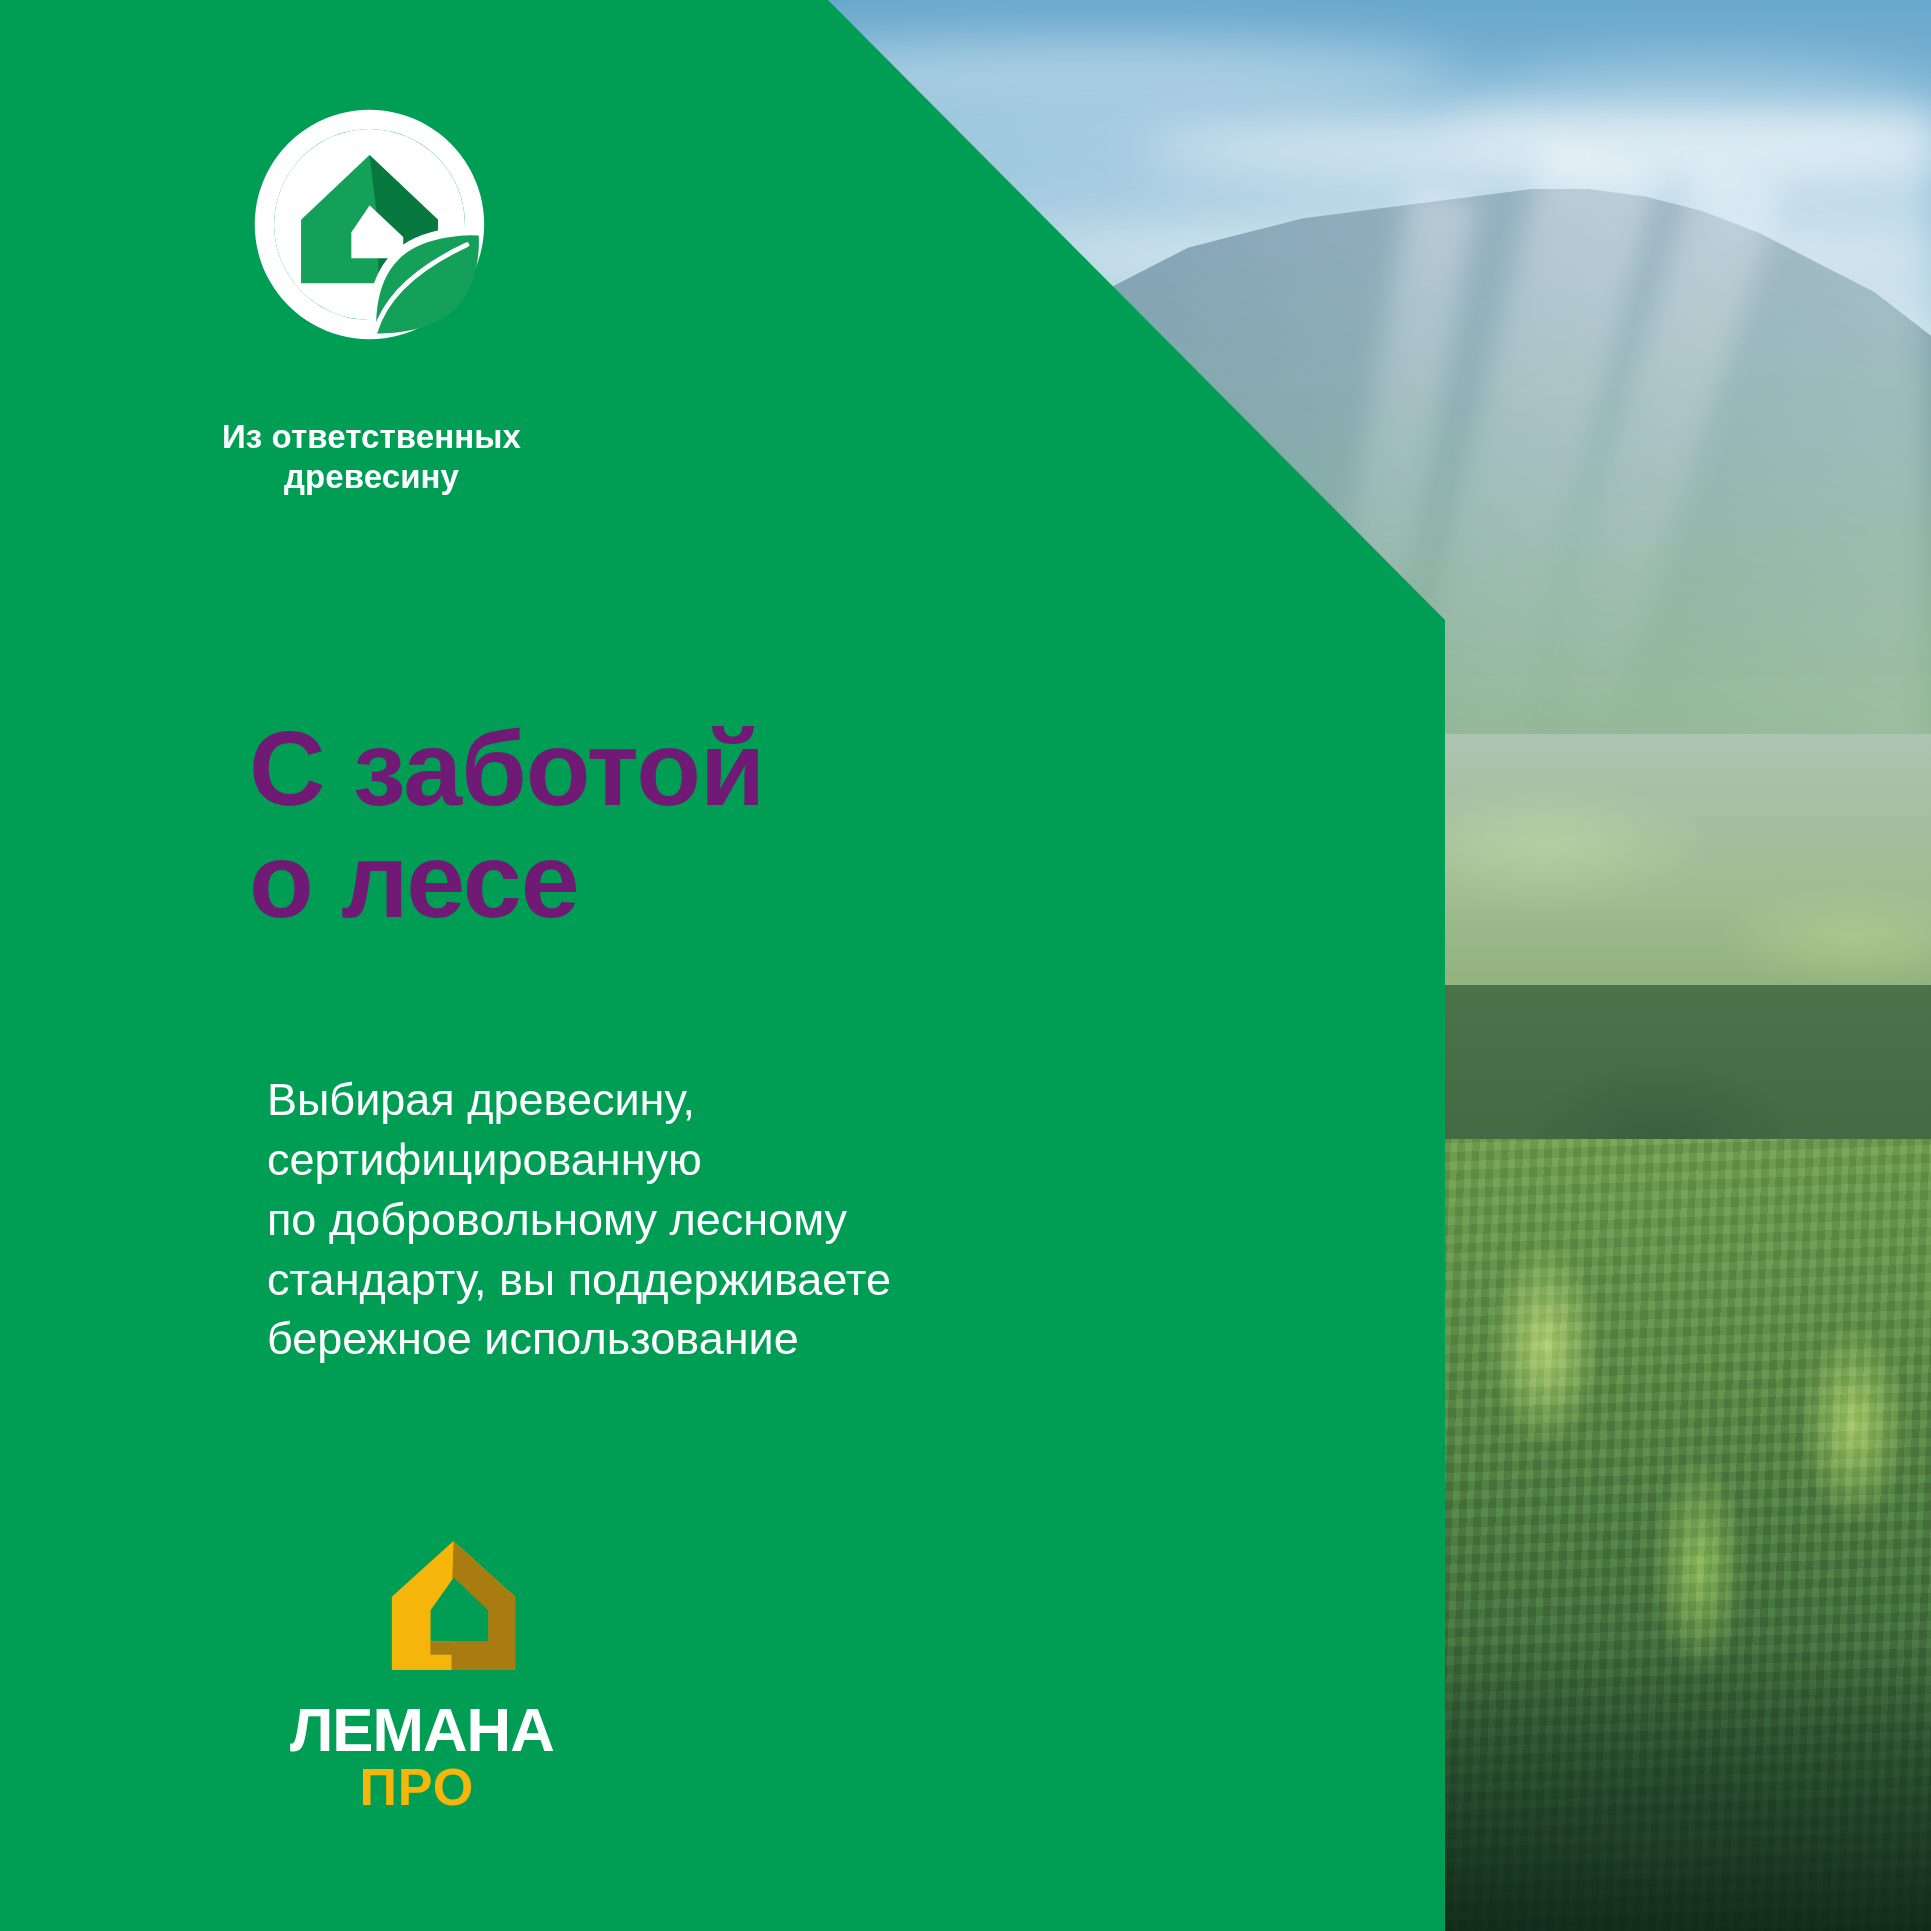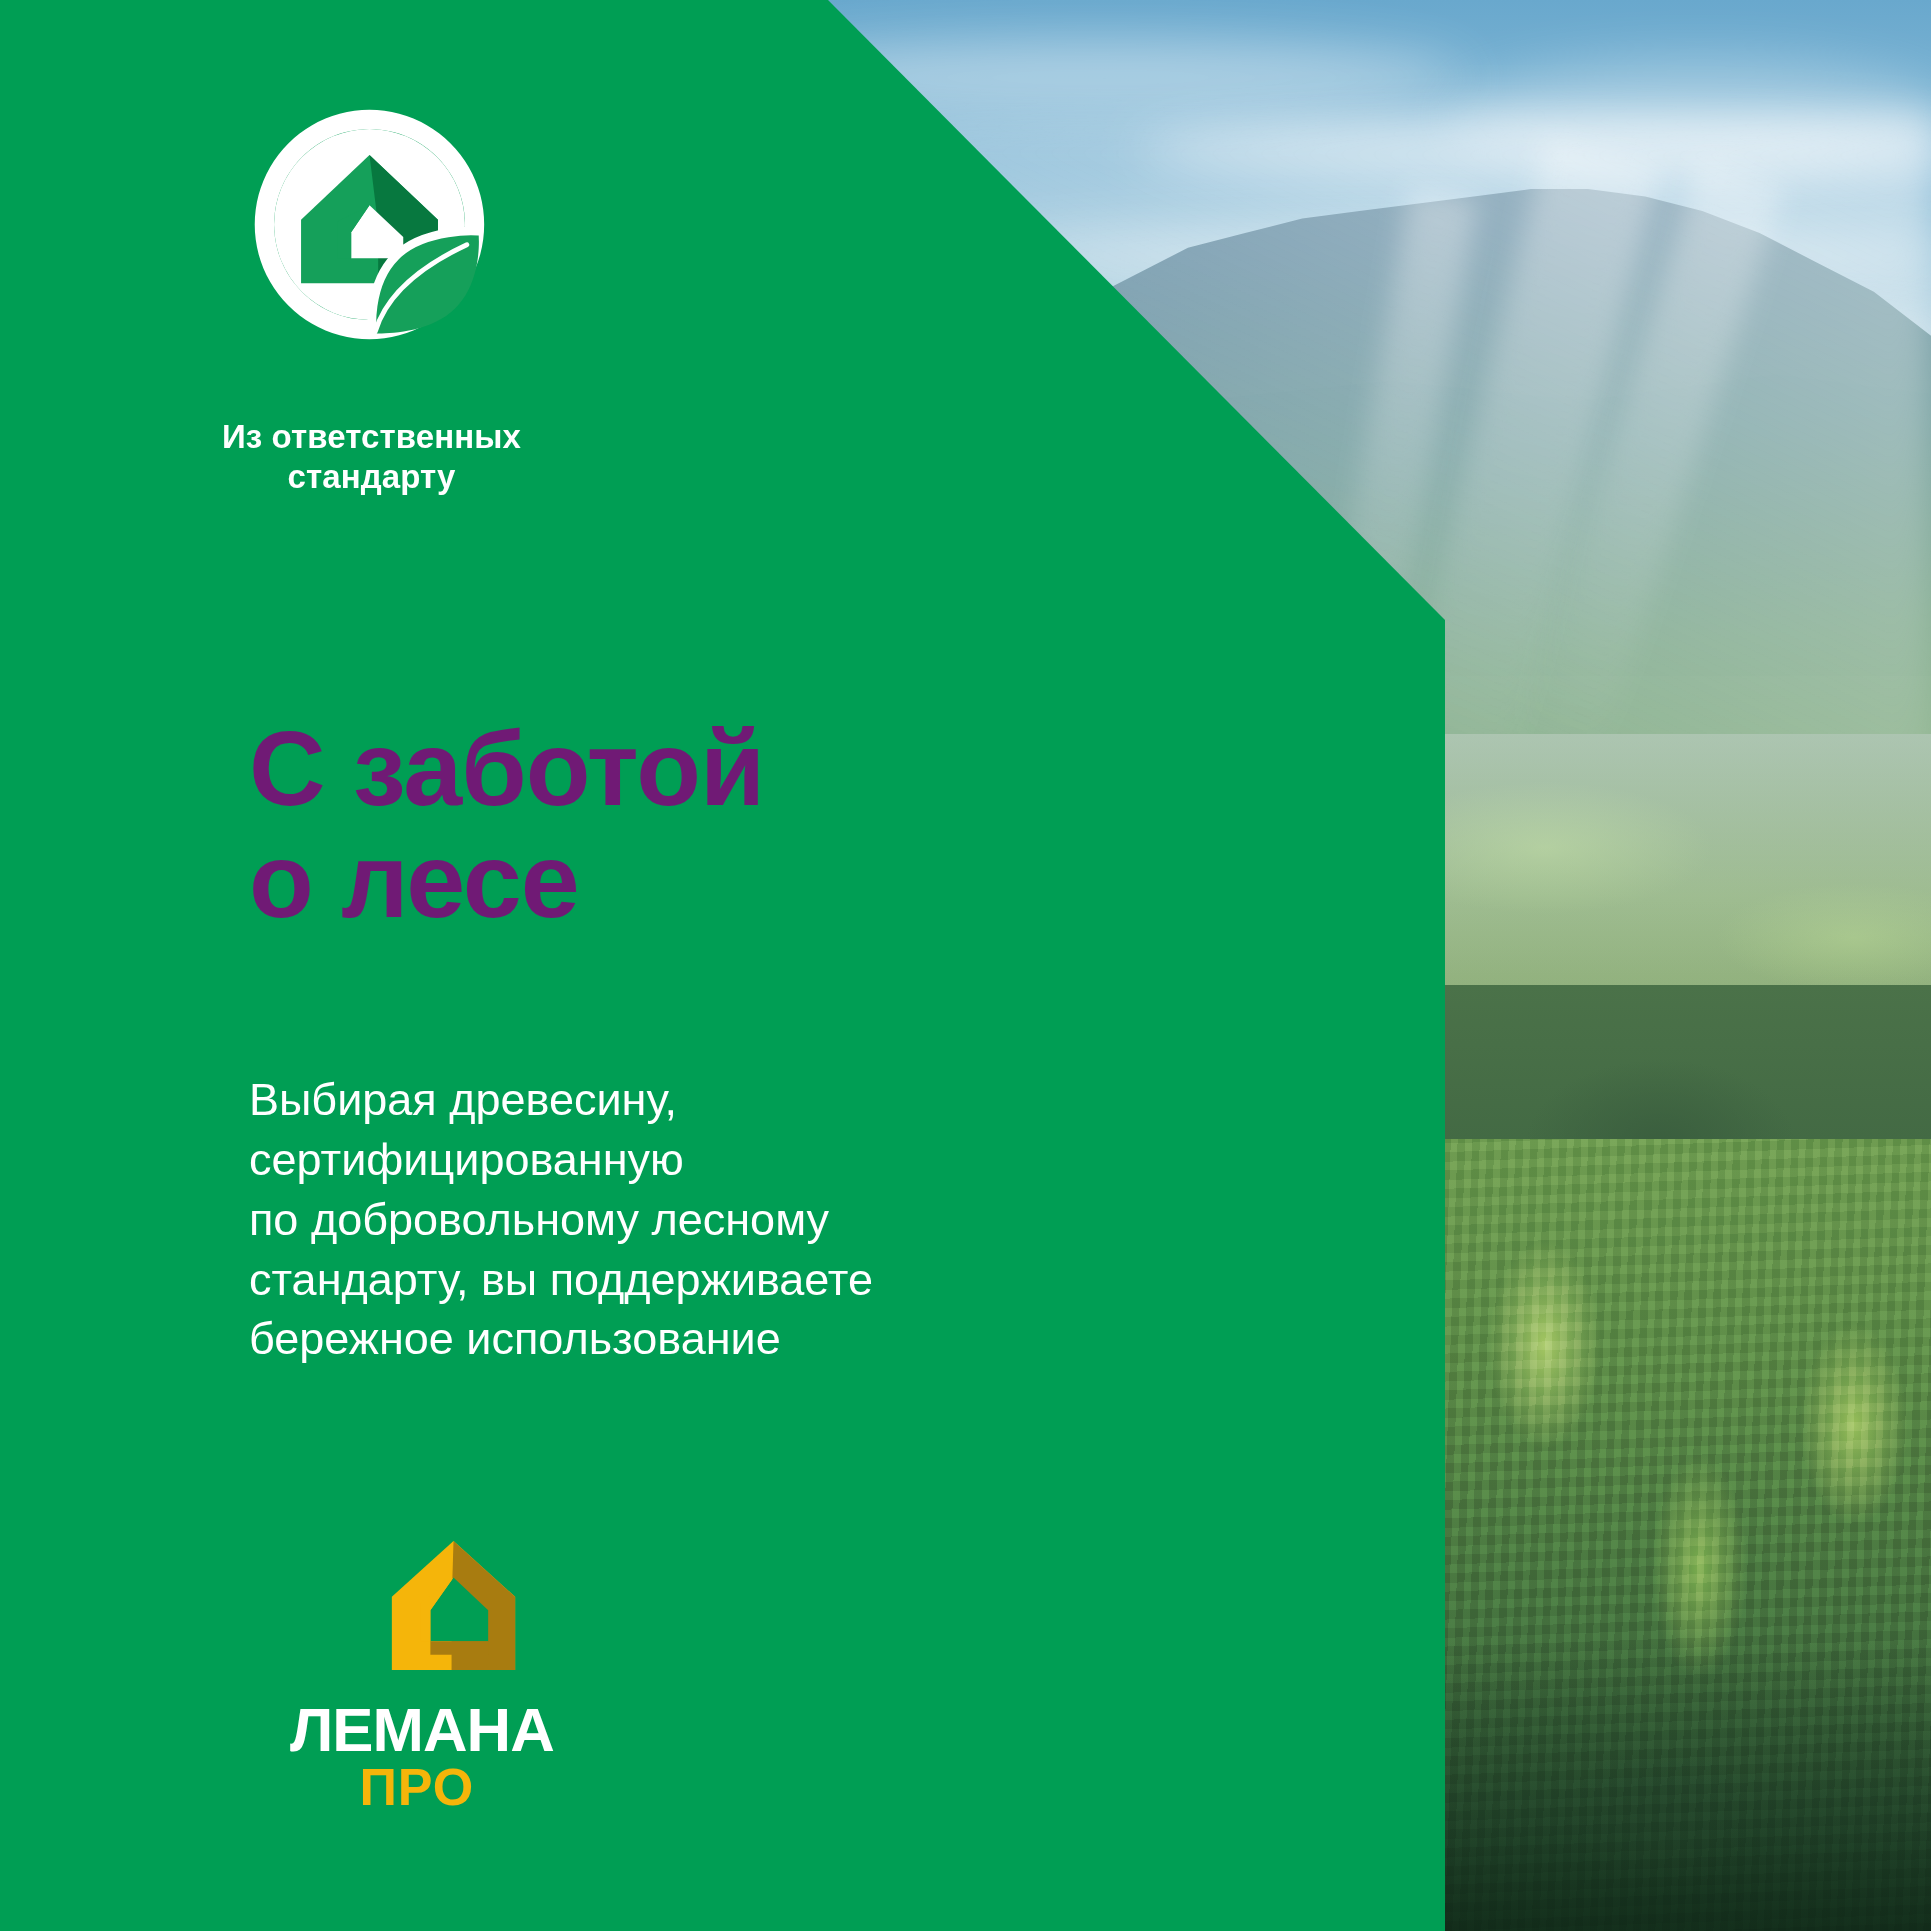--- a/index.html
+++ b/index.html
@@ -158,21 +158,21 @@
     line-height:1.06;letter-spacing:-1px;
   }
   .headline span{display:block;}
 
   
   .body-copy{
     position:absolute;left:249px;top:1025px;
     color:#ffffff;font-size:45px;font-weight:normal;
     line-height:1.33;letter-spacing:0;
   }
-  .body-copy span{display:block;}
+  .body-copy span{display:block;margin-left:18px;}
 
   
   .brand{position:absolute;left:249px;top:1537px;width:348px;margin-left:41px;}
   .brand-house{width:131px;height:137px;display:block;margin:0 0 23px 98px;}
   .brand-word{display:block;width:328px;height:auto;}
 </style>
 </head>
 <body>
 
 <div id="poster">
@@ -221,21 +221,21 @@
                  C128 238 184 242 214 212 C244 182 238 132 238 132 Z" fill="#15A05A"></path>
         <path d="M131 236 C140 206 166 174 226 146" fill="none" stroke="#ffffff" stroke-width="5" stroke-linecap="round"></path>
       </g>
 
       <path d="M238 132 C238 132 182 128 152 158 C122 188 128 238 128 238" fill="none" stroke="#ffffff" stroke-width="9" stroke-linecap="round"></path>
     </svg>
   </div>
 
   <div class="badge-caption">
     <span>Из ответственных</span>
-    <span>стандарту</span>
+    <span>древесину</span>
   </div>
 
   <h1 class="headline">
     <span>С заботой</span>
     <span>о лесе</span>
   </h1>
 
   <p class="body-copy">
     <span>Выбирая древесину,</span>
     <span>сертифицированную</span>

